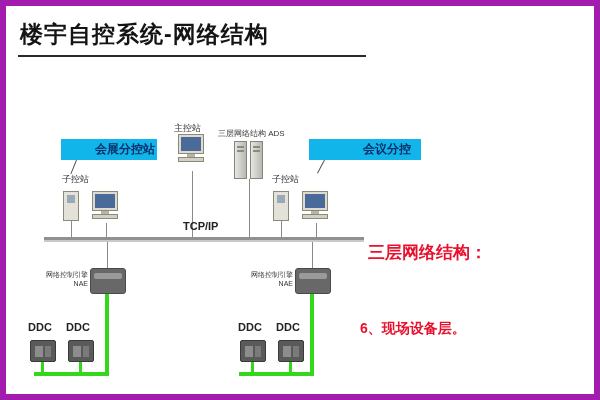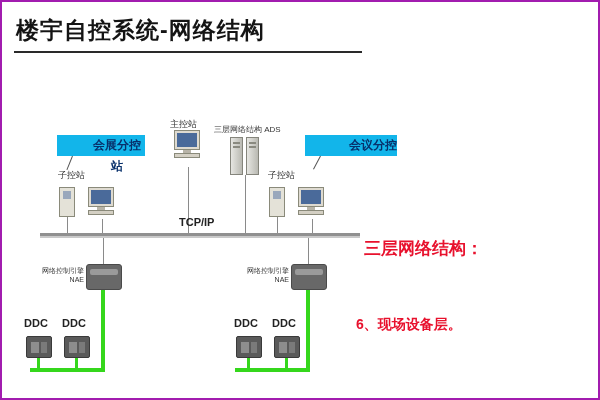--- a/index.html
+++ b/index.html
@@ -1,26 +1,26 @@
 <!DOCTYPE html>
 <html><head>
 <meta charset="utf-8">
 <style>
   * { margin:0; padding:0; box-sizing:border-box; }
   html,body { width:600px; height:400px; background:#e9e9e9; font-family:"Liberation Sans", sans-serif; }
-  .slide { position:relative; width:600px; height:400px; background:#ffffff; border:2px solid #a21caf; overflow:hidden; }
+  .slide { position:relative; width:600px; height:400px; background:#ffffff; border:6px solid #a21caf; overflow:hidden; }
 
   
   .title { position:absolute; left:14px; top:13px; font-size:23px; font-weight:bold; color:#141414; letter-spacing:1px; }
   .title-underline { position:absolute; left:12px; top:49px; width:348px; height:2px; background:#2a2a2a; }
 
   
   .cyan-box { position:absolute; height:21px; background:#12b5ea; color:#08306b; font-size:12px; font-weight:bold; text-align:center; line-height:21px; }
-  .box-exhibition { left:55px; top:133px; width:88px;padding-left:32px; }
-  .box-meeting { left:303px; top:133px; width:92px;padding-left:44px; }
+  .box-exhibition { left:55px; top:133px; width:96px;padding-left:32px; }
+  .box-meeting { left:303px; top:133px; width:112px;padding-left:44px; }
   .leader { position:absolute; width:1px; background:#555; transform-origin:top center; }
   .leader-left { left:70px; top:154px; height:15px; transform:rotate(22deg); }
   .leader-right { left:318px; top:154px; height:15px; transform:rotate(28deg); }
 
   
   .st-label { position:absolute; font-size:9px; color:#333; }
   .lbl-main { left:168px; top:116px;text-align:right; }
   .lbl-server { left:212px; top:122px; font-size:8px; }
   .lbl-sub-left { left:56px; top:167px; }
   .lbl-sub-right { left:266px; top:167px; }

